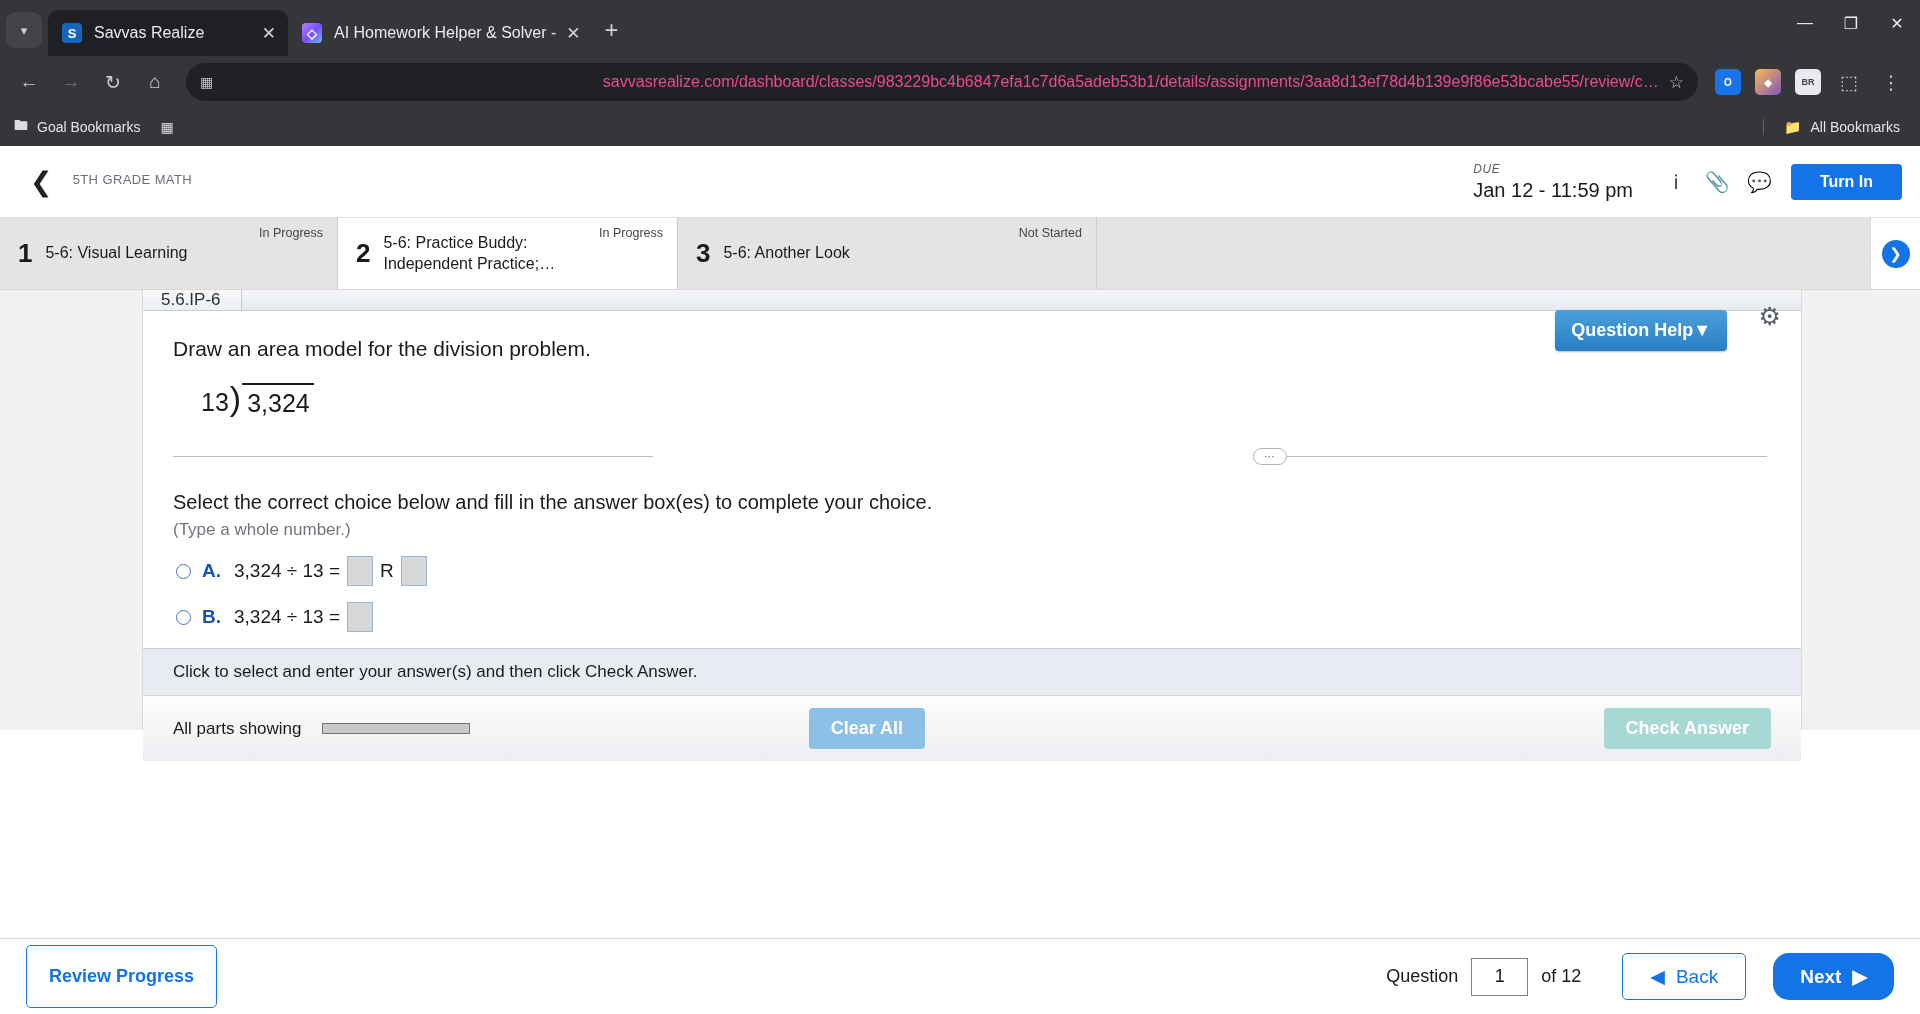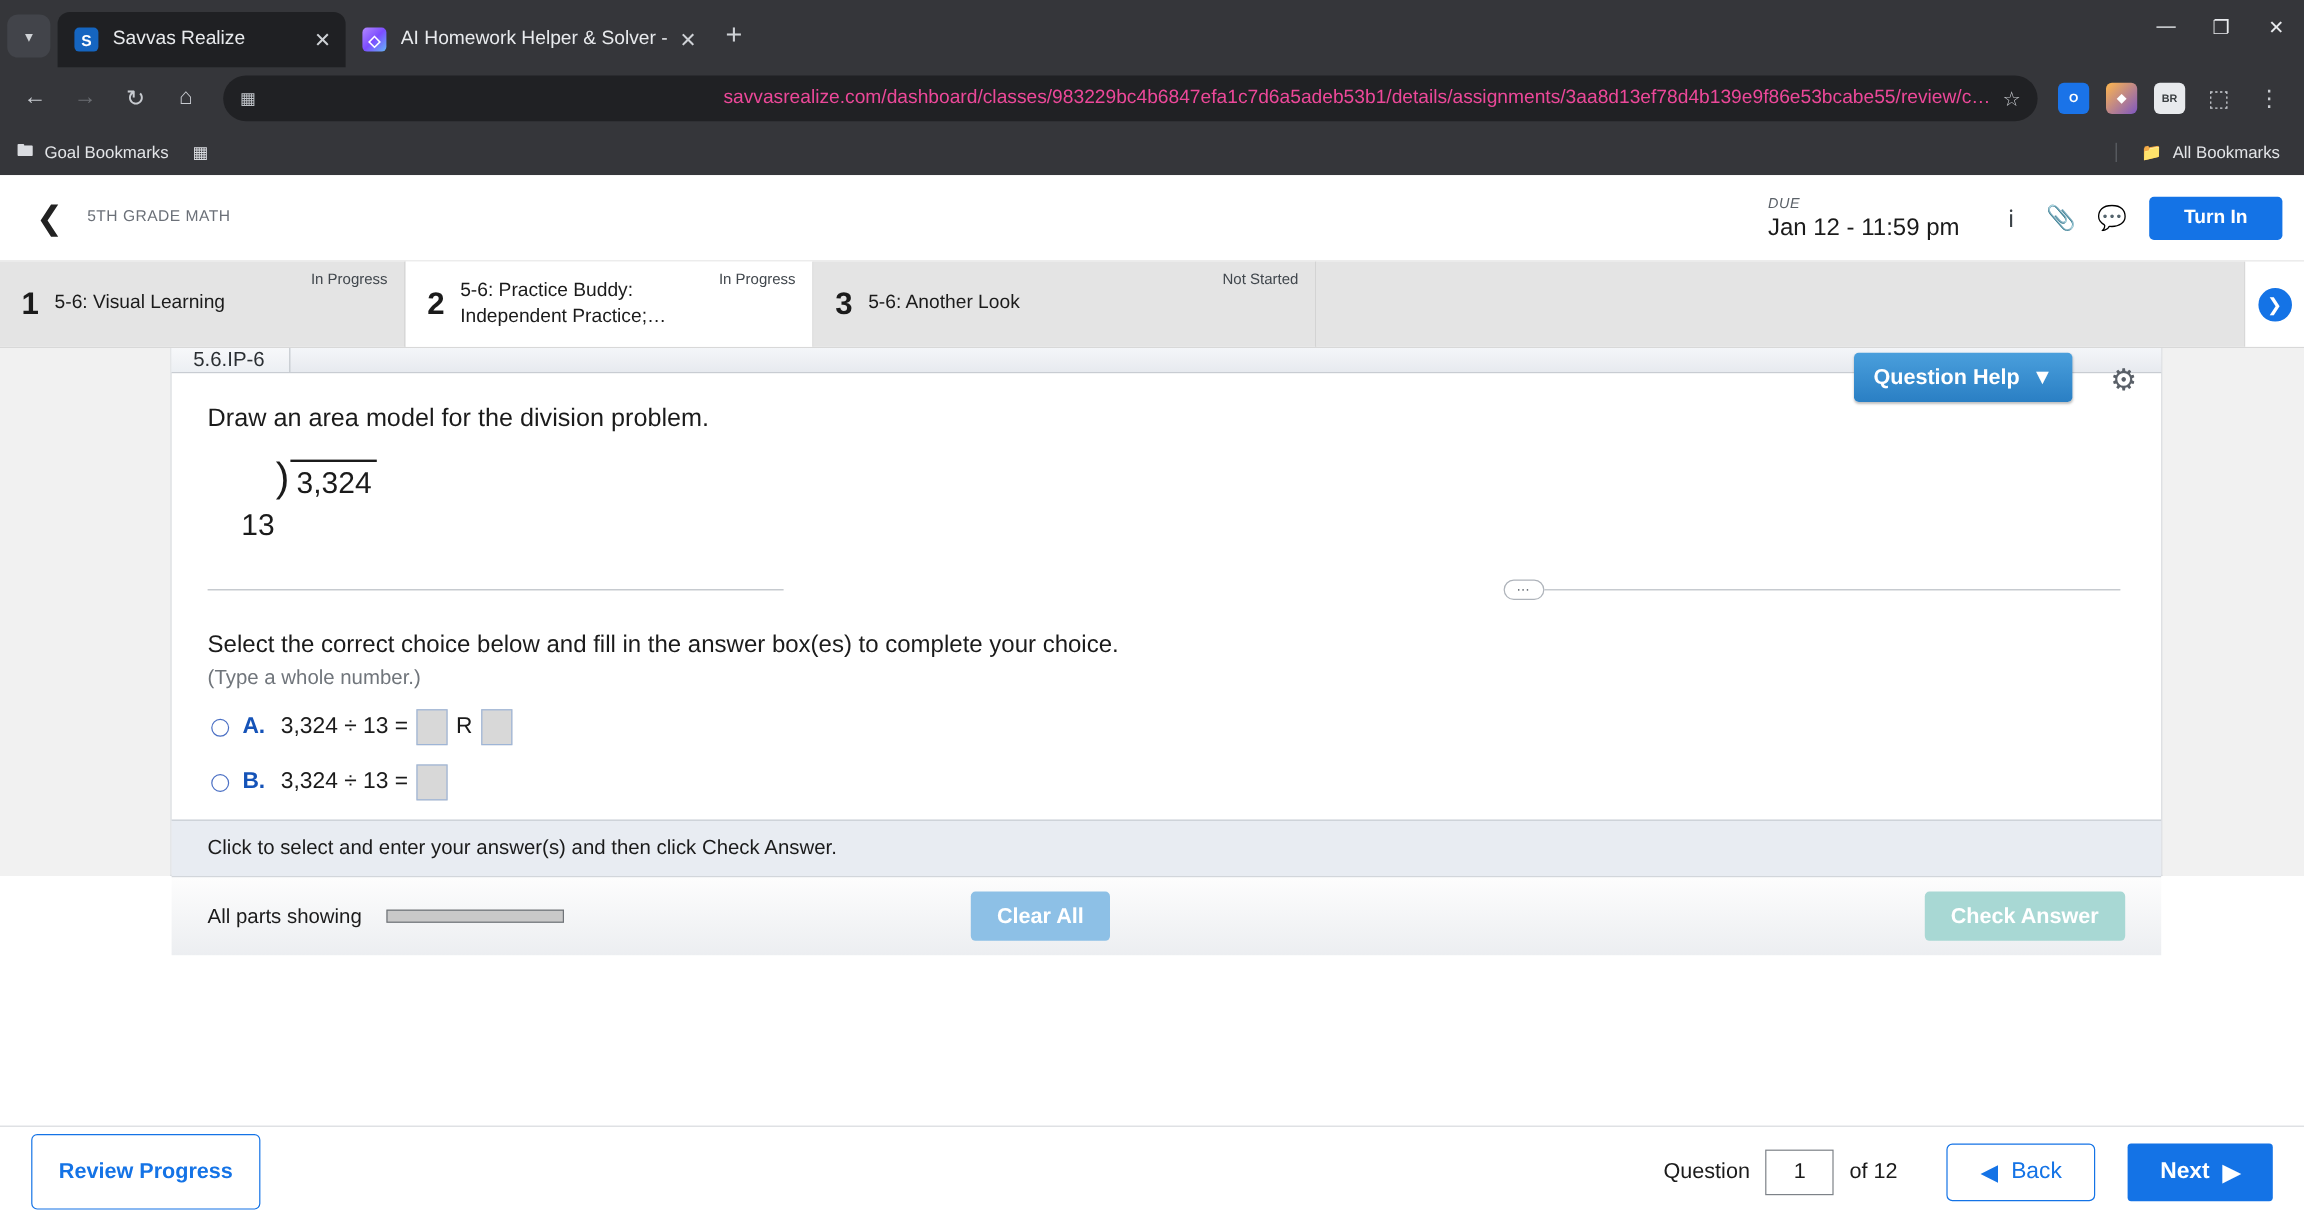--- a/index.html
+++ b/index.html
@@ -150,39 +150,39 @@
     height: 52px; background: linear-gradient(to bottom,#f4f6f9,#e7eaef);
     border-bottom: 1px solid #c8ccd2; display: flex; align-items: center;
     position: relative;
   }
   .qcode {
     font-size: 17px; color: #2b2f33; padding: 0 20px 0 18px;
     border-right: 1px solid #c3c7cd; height: 100%;
     display: flex; align-items: center; background: linear-gradient(to bottom,#f7f8fa,#eceff3);
   }
   .qhelp-btn {
-    position: absolute; right: 74px; top: 4px;
+    position: absolute; right: 74px; top: 20px;
     background: linear-gradient(to bottom,#4a9fdc,#2a7fc4);
     color: #fff; font-size: 18px; font-weight: bold;
     padding: 10px 16px; border-radius: 4px;
-    display: flex; align-items: center; gap: 10px;
+    display: flex; align-items: center; 
     box-shadow: 0 1px 2px rgba(0,0,0,.25);
   }
   .gear-btn {
     position: absolute; right: 20px; top: 12px;
     font-size: 25px; color: #5a6068;
   }
 
   .qbody { flex: 1; padding: 26px 30px 0 30px; }
   .q-prompt { font-size: 21px; color: #1b1b1b; margin-bottom: 22px; }
   .division {
     display: inline-flex; align-items: flex-start;
     font-size: 25px; color: #1b1b1b; margin-left: 28px;
   }
-  .div-left { padding-top: 5px; margin-top: 36px; }
+  .div-left { padding-top: 5px; }
   .div-paren { font-size: 34px; line-height: .92; margin: 0 1px 0 1px; font-weight: 300; }
   .div-right { border-top: 2px solid #1b1b1b; padding: 4px 4px 0 5px; }
 
   .divider-row {
     display: flex; align-items: center; margin: 30px 0 26px 0;
     padding-right: 4px;
   }
   .divider-line { flex: 1; height: 1px; background: #b9bdc4; }
   .divider-pill {
     width: 34px; height: 17px; border: 1px solid #aeb3ba; border-radius: 9px;
@@ -248,21 +248,21 @@
     font-size: 18px; color: #1b1b1b;
   }
   .qnum-of { font-size: 18px; color: #1b1b1b; }
   .back-btn {
     border: 1.5px solid #1473e6; color: #1473e6; background: #fff;
     font-size: 19px; padding: 11px 27px; border-radius: 5px; margin-left: 28px;
     display: flex; align-items: center; gap: 11px;
   }
   .next-btn {
     background: #1473e6; color: #fff; font-size: 19px; font-weight: bold;
-    padding: 12px 27px; border-radius: 3px; margin-left: 14px;
+    padding: 12px 27px; border-radius: 16px; margin-left: 14px;
     display: flex; align-items: center; gap: 11px;
   }
 </style>
 </head>
 <body>
 
 <div class="browser-chrome">
 
   <div class="tabstrip">
     <div class="tab-list-btn">

